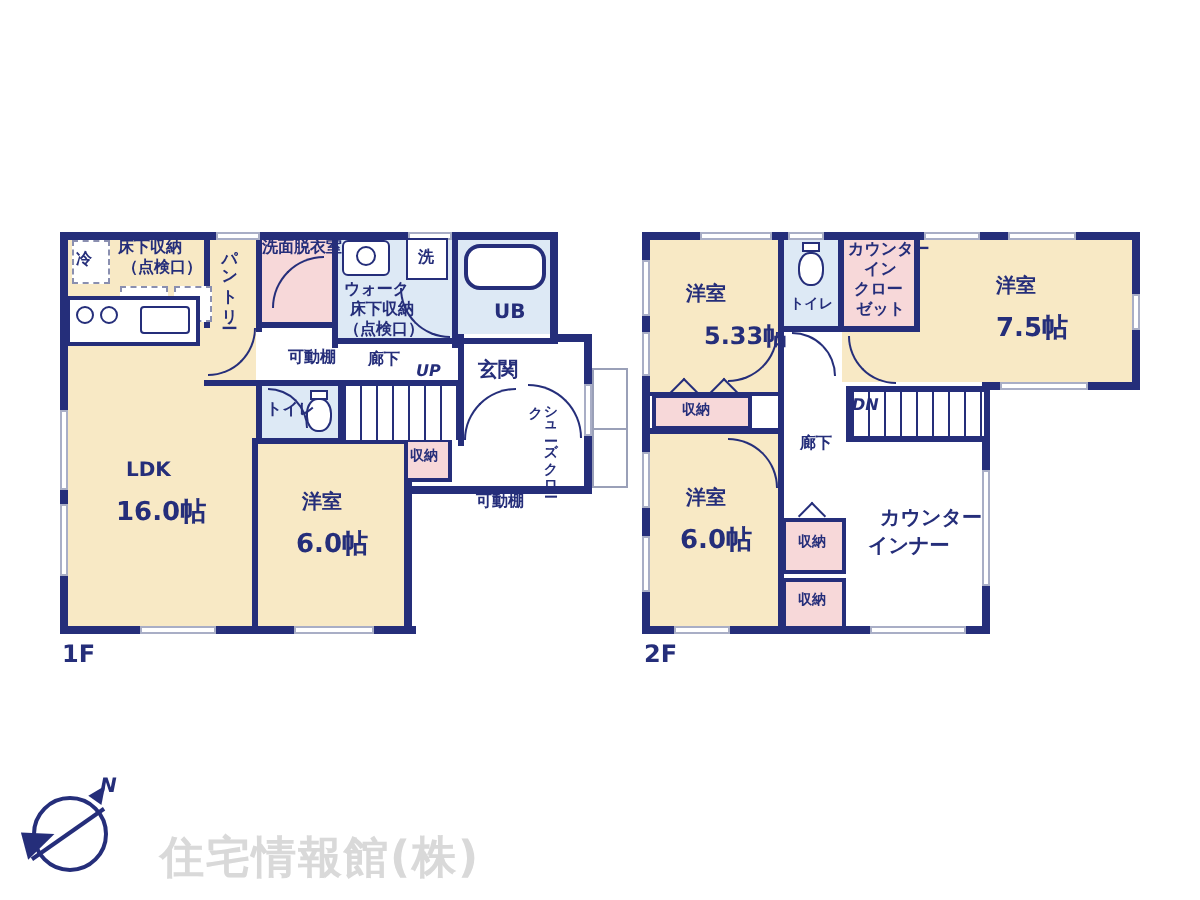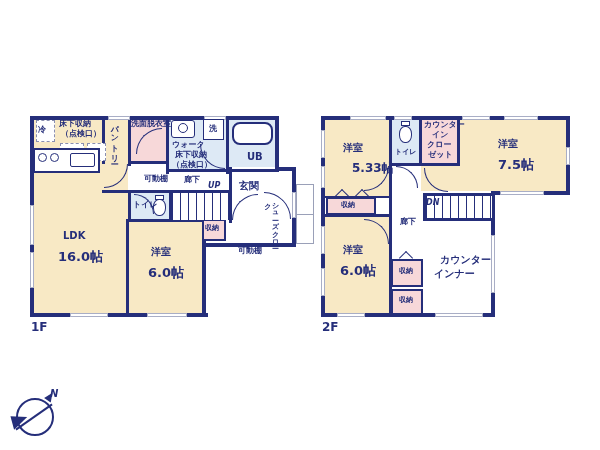--- a/index.html
+++ b/index.html
@@ -199,14 +199,15 @@
   <div class="lbl s10" style="left:434px;top:268px;">インナー</div>
   <div class="floor-tag" style="left:322px;top:320px;">2F</div>
 
   <div style="position:absolute;left:10px;top:390px;width:48px;height:52px;">
     <div style="position:absolute;left:6px;top:8px;width:34px;height:34px;border:2px solid #252e7a;border-radius:50%;"></div>
     <div style="position:absolute;left:2px;top:14px;width:44px;height:2px;background:#252e7a;transform:rotate(-35deg);transform-origin:center;top:26px;"></div>
     <div style="position:absolute;left:2px;top:24px;width:0;height:0;border-left:16px solid #252e7a;border-top:5px solid transparent;border-bottom:9px solid transparent;transform:rotate(-15deg);"></div>
     <div style="position:absolute;left:36px;top:2px;width:0;height:0;border-bottom:9px solid #252e7a;border-left:4px solid transparent;border-right:4px solid transparent;transform:rotate(35deg);"></div>
     <div class="lbl s9" style="left:40px;top:-2px;font-style:italic;">N</div>
   </div>
+  <div class="watermark" style="left:80px;top:414px;">住宅情報館(株)</div>
 
 </div>
 
 </body></html>

